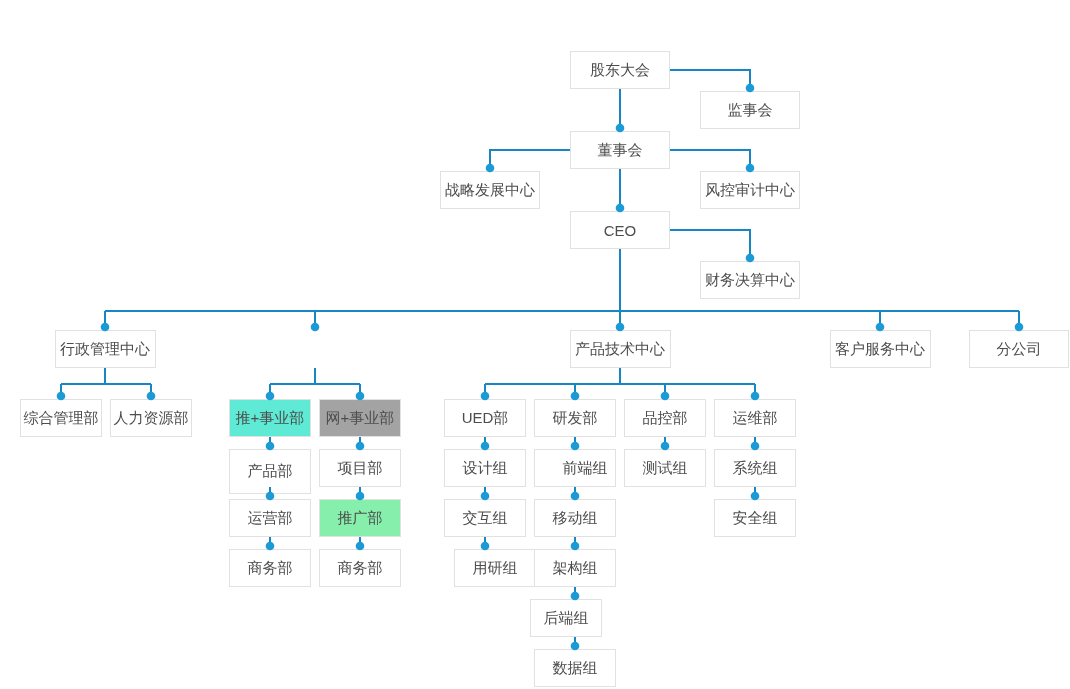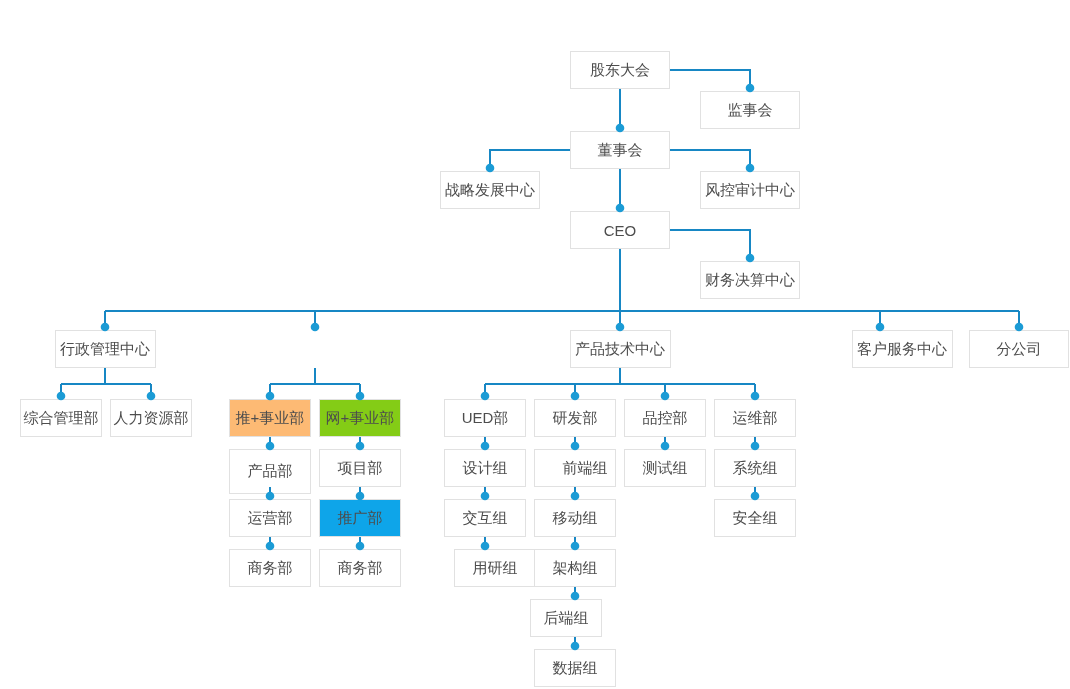--- a/index.html
+++ b/index.html
@@ -41,38 +41,38 @@
 <div id="canvas">
     <div class="node" style="left: 570px; top: 51px; width: 100px; height: 38px; border-color: rgb(225, 225, 225); background: rgb(255, 255, 255); color: rgb(77, 77, 77);">股东大会</div>
     <div class="node" style="left: 700px; top: 91px; width: 100px; height: 38px; border-color: rgb(225, 225, 225); background: rgb(255, 255, 255); color: rgb(77, 77, 77);">监事会</div>
     <div class="node" style="left: 570px; top: 131px; width: 100px; height: 38px; border-color: rgb(225, 225, 225); background: rgb(255, 255, 255); color: rgb(77, 77, 77);">董事会</div>
     <div class="node" style="left: 440px; top: 171px; width: 100px; height: 38px; border-color: rgb(225, 225, 225); background: rgb(255, 255, 255); color: rgb(77, 77, 77);">战略发展中心</div>
     <div class="node" style="left: 700px; top: 171px; width: 100px; height: 38px; border-color: rgb(225, 225, 225); background: rgb(255, 255, 255); color: rgb(77, 77, 77);">风控审计中心</div>
     <div class="node" style="left: 570px; top: 211px; width: 100px; height: 38px; border-color: rgb(225, 225, 225); background: rgb(255, 255, 255); color: rgb(77, 77, 77);">CEO</div>
     <div class="node" style="left: 700px; top: 261px; width: 100px; height: 38px; border-color: rgb(225, 225, 225); background: rgb(255, 255, 255); color: rgb(77, 77, 77);">财务决算中心</div>
     <div class="node" style="left: 54.5px; top: 330px; width: 101px; height: 38px; border-color: rgb(225, 225, 225); background: rgb(255, 255, 255); color: rgb(77, 77, 77);">行政管理中心</div>
     <div class="node" style="left: 569.5px; top: 330px; width: 101px; height: 38px; border-color: rgb(225, 225, 225); background: rgb(255, 255, 255); color: rgb(77, 77, 77);">产品技术中心</div>
-    <div class="node" style="left: 829.5px; top: 330px; width: 101px; height: 38px; border-color: rgb(225, 225, 225); background: rgb(255, 255, 255); color: rgb(77, 77, 77); margin-left: 22px;">客户服务中心</div>
+    <div class="node" style="left: 829.5px; top: 330px; width: 101px; height: 38px; border-color: rgb(225, 225, 225); background: rgb(255, 255, 255); color: rgb(77, 77, 77);">客户服务中心</div>
     <div class="node" style="left: 20px; top: 399px; width: 82px; height: 38px; border-color: rgb(225, 225, 225); background: rgb(255, 255, 255); color: rgb(77, 77, 77);">综合管理部</div>
     <div class="node" style="left: 969px; top: 330px; width: 100px; height: 38px; border-color: rgb(225, 225, 225); background: rgb(255, 255, 255); color: rgb(77, 77, 77);">分公司</div>
     <div class="node" style="left: 110px; top: 399px; width: 82px; height: 38px; border-color: rgb(225, 225, 225); background: rgb(255, 255, 255); color: rgb(77, 77, 77);">人力资源部</div>
-    <div class="node" style="left: 229px; top: 399px; width: 82px; height: 38px; border-color: rgb(225, 225, 225); background: #fdba74; color: rgb(77, 77, 77);">推+事业部</div>
-    <div class="node" style="left: 319px; top: 399px; width: 82px; height: 38px; border-color: rgb(225, 225, 225); background: #84cc16; color: rgb(77, 77, 77);">网+事业部</div>
+    <div class="node" style="left: 229px; top: 399px; width: 82px; height: 38px; border-color: rgb(225, 225, 225); background: #5eead4; color: rgb(77, 77, 77);">推+事业部</div>
+    <div class="node" style="left: 319px; top: 399px; width: 82px; height: 38px; border-color: rgb(225, 225, 225); background: #a3a3a3; color: rgb(77, 77, 77);">网+事业部</div>
     <div class="node" style="left: 444px; top: 399px; width: 82px; height: 38px; border-color: rgb(225, 225, 225); background: rgb(255, 255, 255); color: rgb(77, 77, 77);">UED部</div>
     <div class="node" style="left: 534px; top: 399px; width: 82px; height: 38px; border-color: rgb(225, 225, 225); background: rgb(255, 255, 255); color: rgb(77, 77, 77);">研发部</div>
     <div class="node" style="left: 624px; top: 399px; width: 82px; height: 38px; border-color: rgb(225, 225, 225); background: rgb(255, 255, 255); color: rgb(77, 77, 77);">品控部</div>
     <div class="node" style="left: 714px; top: 399px; width: 82px; height: 38px; border-color: rgb(225, 225, 225); background: rgb(255, 255, 255); color: rgb(77, 77, 77);">运维部</div>
     <div class="node" style="left: 229px; top: 449px; width: 82px; height: 45px; border-color: rgb(225, 225, 225); background: rgb(255, 255, 255); color: rgb(77, 77, 77);">产品部</div>
     <div class="node" style="left: 319px; top: 449px; width: 82px; height: 38px; border-color: rgb(225, 225, 225); background: rgb(255, 255, 255); color: rgb(77, 77, 77);">项目部</div>
     <div class="node" style="left: 444px; top: 449px; width: 82px; height: 38px; border-color: rgb(225, 225, 225); background: rgb(255, 255, 255); color: rgb(77, 77, 77);">设计组</div>
     <div class="node" style="left: 534px; top: 449px; width: 82px; height: 38px; border-color: rgb(225, 225, 225); background: rgb(255, 255, 255); color: rgb(77, 77, 77); padding-left: 20px;">前端组</div>
     <div class="node" style="left: 624px; top: 449px; width: 82px; height: 38px; border-color: rgb(225, 225, 225); background: rgb(255, 255, 255); color: rgb(77, 77, 77);">测试组</div>
     <div class="node" style="left: 714px; top: 449px; width: 82px; height: 38px; border-color: rgb(225, 225, 225); background: rgb(255, 255, 255); color: rgb(77, 77, 77);">系统组</div>
     <div class="node" style="left: 229px; top: 499px; width: 82px; height: 38px; border-color: rgb(225, 225, 225); background: rgb(255, 255, 255); color: rgb(77, 77, 77);">运营部</div>
-    <div class="node" style="left: 319px; top: 499px; width: 82px; height: 38px; border-color: rgb(225, 225, 225); background: #0ea5e9; color: rgb(77, 77, 77);">推广部</div>
+    <div class="node" style="left: 319px; top: 499px; width: 82px; height: 38px; border-color: rgb(225, 225, 225); background: #86efac; color: rgb(77, 77, 77);">推广部</div>
     <div class="node" style="left: 444px; top: 499px; width: 82px; height: 38px; border-color: rgb(225, 225, 225); background: rgb(255, 255, 255); color: rgb(77, 77, 77);">交互组</div>
     <div class="node" style="left: 534px; top: 499px; width: 82px; height: 38px; border-color: rgb(225, 225, 225); background: rgb(255, 255, 255); color: rgb(77, 77, 77);">移动组</div>
     <div class="node" style="left: 714px; top: 499px; width: 82px; height: 38px; border-color: rgb(225, 225, 225); background: rgb(255, 255, 255); color: rgb(77, 77, 77);">安全组</div>
     <div class="node" style="left: 229px; top: 549px; width: 82px; height: 38px; border-color: rgb(225, 225, 225); background: rgb(255, 255, 255); color: rgb(77, 77, 77);">商务部</div>
     <div class="node" style="left: 319px; top: 549px; width: 82px; height: 38px; border-color: rgb(225, 225, 225); background: rgb(255, 255, 255); color: rgb(77, 77, 77);">商务部</div>
     <div class="node" style="left: 444px; top: 549px; width: 82px; height: 38px; border-color: rgb(225, 225, 225); background: rgb(255, 255, 255); color: rgb(77, 77, 77); margin-left: 10px;">用研组</div>
     <div class="node" style="left: 534px; top: 549px; width: 82px; height: 38px; border-color: rgb(225, 225, 225); background: rgb(255, 255, 255); color: rgb(77, 77, 77);">架构组</div>
     <div class="node" style="left: 530px; top: 599px; width: 72px; height: 38px; border-color: rgb(225, 225, 225); background: rgb(255, 255, 255); color: rgb(77, 77, 77);">后端组</div>
     <div class="node" style="left: 534px; top: 649px; width: 82px; height: 38px; border-color: rgb(225, 225, 225); background: rgb(255, 255, 255); color: rgb(77, 77, 77);">数据组</div>
     <svg width="1070" height="689" id="connector-layer">

